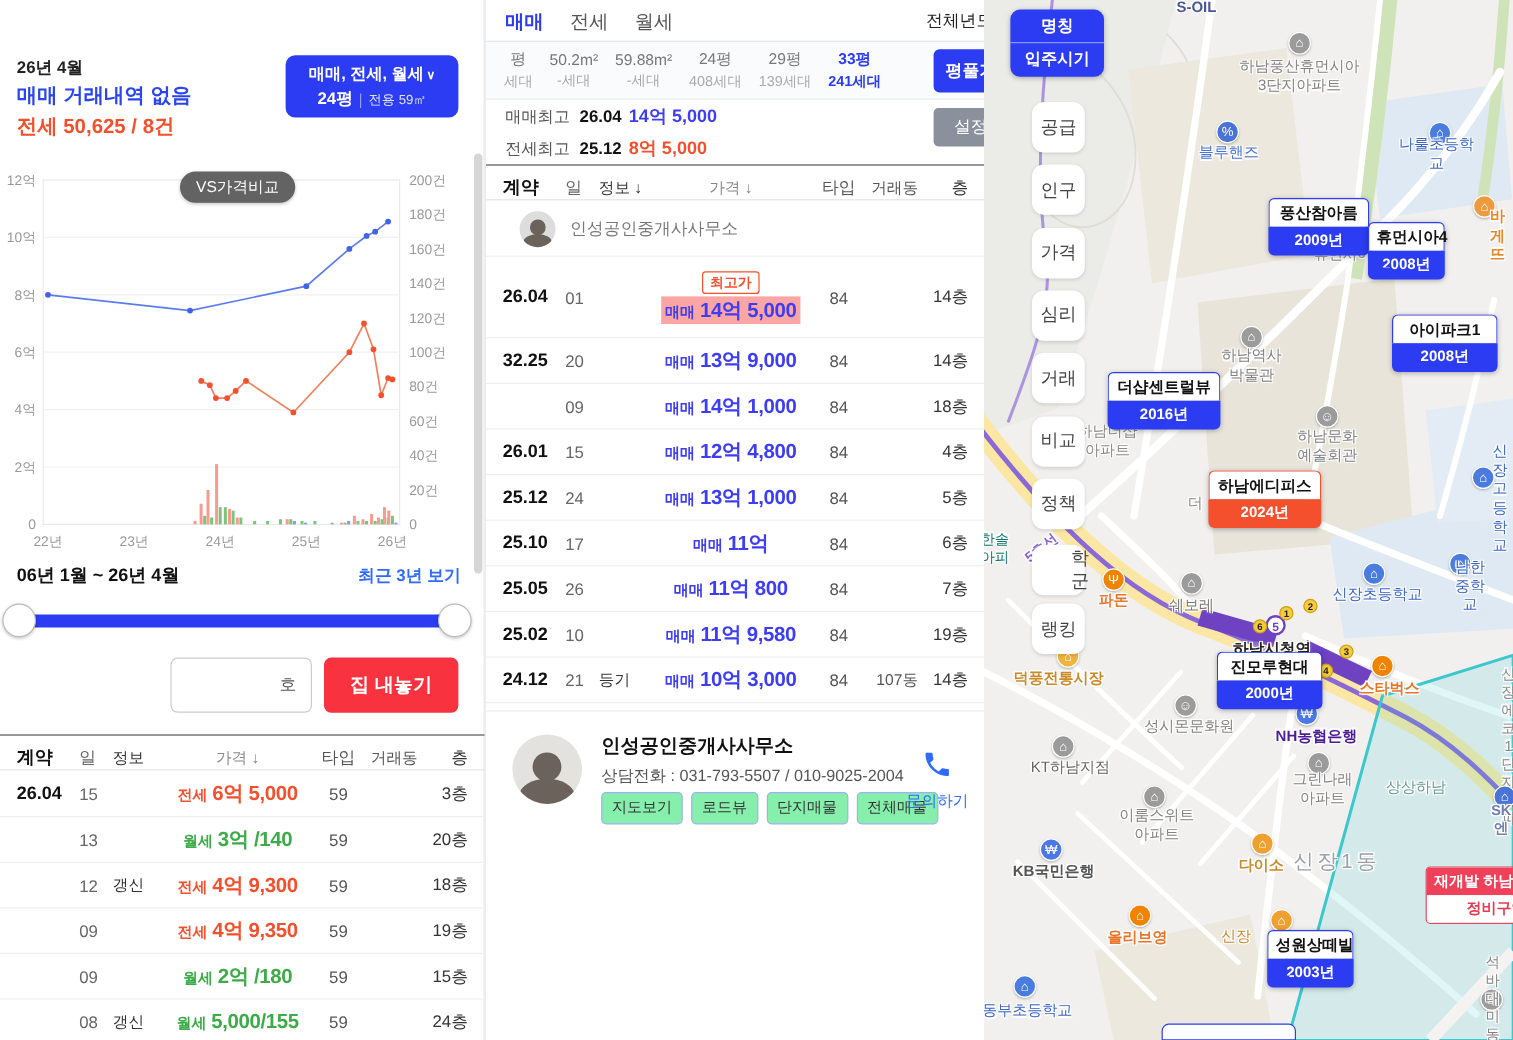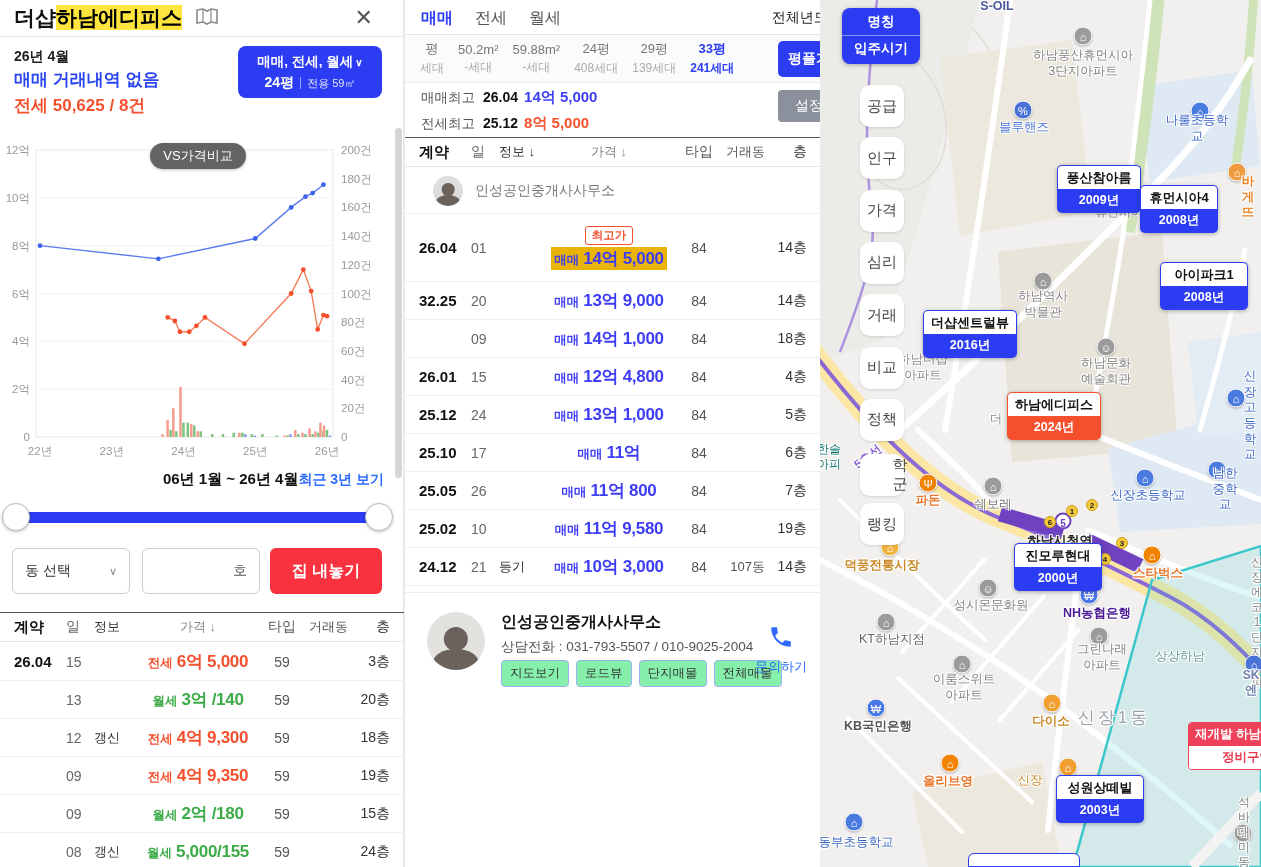--- a/index.html
+++ b/index.html
@@ -17,48 +17,48 @@
   .s-month{position:absolute;left:14px;top:48px;font-size:14px;font-weight:700;color:#222;}
   .s-sale{position:absolute;left:14px;top:68px;font-size:17px;font-weight:700;color:#2b46f0;}
   .s-jeonse{position:absolute;left:14px;top:94px;font-size:17px;font-weight:700;color:#f4502e;}
   .type-btn{position:absolute;left:238px;top:46px;width:144px;height:52px;background:#2b3cf3;border:none;border-radius:8px;color:#fff;cursor:pointer;padding:4px 8px;text-align:center;}
   .type-btn .l1{display:block;font-size:13.5px;font-weight:700;white-space:nowrap;}
   .type-btn .l1 .chev{font-size:10px;margin-left:2px;}
   .type-btn .l2{display:block;font-size:14px;font-weight:700;margin-top:3px;white-space:nowrap;}
   .type-btn .l2 .area{font-size:11px;font-weight:400;color:rgba(255,255,255,.85);border-left:1px solid rgba(255,255,255,.5);margin-left:6px;padding-left:6px;}
   .vs-pill{position:absolute;left:150px;top:143px;width:96px;height:26px;line-height:26px;background:#636363;color:#fff;font-size:13px;text-align:center;border-radius:15px;z-index:5;box-shadow:0 1px 3px rgba(0,0,0,.25);cursor:pointer;}
   #chart{position:absolute;left:0;top:140px;width:478px;height:330px;}
-  .range-row{position:absolute;left:14px;top:470px;width:370px;display:flex;justify-content:flex-end;align-items:center;}
+  .range-row{position:absolute;left:14px;top:470px;width:370px;display:flex;justify-content:space-between;align-items:center;}
   .range-row b{font-size:15px;color:#111;}
   .range-row a{font-size:14px;font-weight:700;color:#2f6bff;text-decoration:none;cursor:pointer;}
   .slider{position:absolute;left:0px;top:500px;width:395px;height:34px;}
   .slider .track{position:absolute;left:12px;right:14px;top:12px;height:11px;background:#2b3cf3;border-radius:6px;}
   .slider .handle{position:absolute;top:3px;width:28px;height:28px;background:#fff;border:1.5px solid #bdbdbd;border-radius:50%;box-shadow:0 1px 3px rgba(0,0,0,.25);cursor:grab;}
   .slider .h-left{left:2px;}
   .slider .h-right{right:2px;}
   .controls{position:absolute;left:0;top:548px;width:395px;height:46px;}
   .dong-select{position:absolute;left:12px;top:0;width:118px;height:46px;border:1px solid #ccc;border-radius:6px;display:flex;align-items:center;justify-content:space-between;padding:0 12px;font-size:14px;color:#333;cursor:pointer;background:#fff;}
   .dong-select .chev{color:#888;font-size:11px;}
   .ho-input{position:absolute;left:142px;top:0;width:118px;height:46px;border:1px solid #ccc;border-radius:6px;display:flex;align-items:center;justify-content:flex-end;padding:0 12px;font-size:14px;color:#555;background:#fff;}
   .sell-btn{position:absolute;left:270px;top:0;width:112px;height:46px;background:#f8333f;color:#fff;border:none;border-radius:6px;font-size:16px;font-weight:700;cursor:pointer;}
-  .thead{display:flex;align-items:center;height:30px;font-size:13px;color:#888;border-top:1px solid #555;border-bottom:1px solid #e4e4e4;padding:0 14px;}
+  .thead{display:flex;align-items:flex-end;height:30px;font-size:13px;color:#888;border-top:1px solid #555;border-bottom:1px solid #e4e4e4;padding:0 14px;}
   #left-thead{position:absolute;left:0;top:612px;width:404px;}
   #left-rows{position:absolute;left:0;top:643px;width:404px;}
   .trow{display:flex;align-items:center;height:38px;border-bottom:1px solid #efefef;padding:0 14px;}
   .c1{width:52px;font-size:15px;font-weight:700;color:#111;}
   .c2{width:28px;font-size:14px;color:#666;}
   .c3{width:40px;font-size:13px;color:#333;}
   .c-price{flex:1;text-align:center;white-space:nowrap;display:flex;flex-direction:column;align-items:center;justify-content:center;}
   .pline .plab{font-size:12.5px;font-weight:700;margin-right:4px;}
   .pline .pval{font-size:17px;font-weight:700;letter-spacing:-0.3px;}
   .c-red{color:#f4502e;} .c-green{color:#3cab48;} .c-blue{color:#3d3df5;}
   .c4{width:40px;text-align:center;font-size:14px;color:#555;}
   .c5{width:46px;text-align:right;font-size:13px;color:#555;}
   .c6{width:42px;text-align:right;font-size:14px;color:#333;}
-  .hl{background:#eab308;padding:0 3px;}
+  .hl{background:#fca5a5;padding:0 3px;}
   .badge-top{display:inline-block;border:1px solid #f4502e;color:#f4502e;font-size:11.5px;font-weight:700;padding:1px 6px;border-radius:3px;background:#fff;margin-bottom:2px;}
   .scroll-thumb{position:absolute;left:395px;top:128px;width:7px;height:350px;background:#d6d6d6;border-radius:4px;}
 
   
   .mid-panel{position:absolute;left:404px;top:0;width:451px;height:867px;background:#fff;border-right:1px solid #dcdcdc;border-left:1px solid #ededed;}
   .tabs{position:absolute;left:16px;top:8px;display:flex;gap:22px;}
   .tab{font-size:16px;color:#555;cursor:pointer;}
   .tab.active{color:#2b3cf3;font-weight:700;}
   .year-filter{position:absolute;right:16px;top:9px;font-size:14px;color:#222;cursor:pointer;}
   .year-filter .chev{font-size:10px;color:#555;margin-left:3px;}
@@ -113,30 +113,20 @@
   .partial-callout{position:absolute;left:148px;top:853px;width:112px;height:14px;background:#fff;border:1.5px solid #2b3cf3;border-radius:6px 6px 0 0;z-index:6;}
   .station-badge{position:absolute;transform:translate(-50%,-50%);width:17px;height:17px;background:#fff;border:2.5px solid #6f42c1;border-radius:50%;color:#6f42c1;font-size:10px;font-weight:700;text-align:center;line-height:17px;z-index:5;}
   .exit-badge{position:absolute;transform:translate(-50%,-50%);width:12px;height:12px;background:#f6ca3d;border:1px solid #c9a113;border-radius:50%;color:#222;font-size:8px;font-weight:700;text-align:center;line-height:12px;z-index:5;}
 </style>
 </head>
 <body>
 
 <div class="app">
 
   <section class="left-panel">
-    <div class="lp-header">
-      <h1 class="lp-title"><span>더샵</span><mark>하남에디피스</mark></h1>
-      <span class="book-icon">
-        <svg width="22" height="18" viewBox="0 0 22 18" fill="none" stroke="#8a8a8a" stroke-width="1.6">
-            <path d="M1 2 L7 1 L11 3 L15 1 L21 2 V15 L15 14 L11 16 L7 14 L1 15 Z"></path>
-            <path d="M7 1 V14 M15 1 V14" stroke-width="1.2"></path>
-          </svg>
-      </span>
-      <button class="close-btn">✕</button>
-    </div>
     <div class="s-month">26년 4월</div>
     <div class="s-sale">매매 거래내역 없음</div>
     <div class="s-jeonse">전세 50,625 / 8건</div>
     <button class="type-btn">
       <span class="l1"><span>매매, 전세, 월세</span><span class="chev">∨</span></span>
       <span class="l2"><b>24평</b><span class="area">전용 59㎡</span></span>
     </button>
     <div class="vs-pill">VS가격비교</div>
     <div id="chart"><svg width="395" height="330" viewBox="0 0 395 330">
           <rect x="36" y="10" width="297" height="287" fill="#ffffff" stroke="#e9e9e9" stroke-width="1"></rect>
@@ -232,24 +222,20 @@
     <div class="range-row">
       <b>06년 1월 ~ 26년 4월</b>
       <a>최근 3년 보기</a>
     </div>
     <div class="slider">
       <span class="track"></span>
       <span class="handle h-left"></span>
       <span class="handle h-right"></span>
     </div>
     <div class="controls">
-      <div class="dong-select">
-          <span>동 선택</span>
-          <span class="chev">∨</span>
-        </div>
       <div class="ho-input">
           <span>호</span>
         </div>
       <button class="sell-btn">집 내놓기</button>
     </div>
     <div class="thead" id="left-thead">
         <span class="c1">계약</span>
         <span class="c2">일</span>
         <span class="c3">정보</span>
         <span class="c-price">가격 ↓</span>
@@ -611,21 +597,21 @@
         <span class="poi-icon" style="left: 34px; top: 822px; background: rgb(74, 124, 224);">⌂</span>
         <span class="poi-label" style="left: 36px; top: 843px; color: rgb(59, 102, 196);">동부초등학교</span>
         <span class="poi-icon" style="left: 423px; top: 833px; background: rgb(155, 155, 155);">⌂</span>
         <span class="poi-label" style="left: 424px; top: 855px; color: rgb(130, 130, 130); font-size: 12px;">석바대미
 동신아파</span>
         <div class="callout" style="left: 237px; top: 165px; width: 84px; --ac: #2b3cf3;">
           <div class="co-name">풍산참아름</div>
           <div class="co-year">2009년</div>
           <span class="co-tail"></span>
         </div>
-        <div class="callout" style="left: 320px; top: 185px; width: 78px; --ac: #2b3cf3;">
+        <div class="callout" style="left: 320px; top: 185px; width: 64px; --ac: #2b3cf3;">
           <div class="co-name">휴먼시아4</div>
           <div class="co-year">2008년</div>
           <span class="co-tail"></span>
         </div>
         <div class="callout" style="left: 340px; top: 262px; width: 88px; --ac: #2b3cf3;">
           <div class="co-name">아이파크1</div>
           <div class="co-year">2008년</div>
           <span class="co-tail"></span>
         </div>
         <div class="callout" style="left: 103px; top: 310px; width: 94px; --ac: #2b3cf3;">
@@ -636,21 +622,21 @@
         <div class="callout" style="left: 187px; top: 392px; width: 94px; --ac: #f4502e;">
           <div class="co-name">하남에디피스</div>
           <div class="co-year">2024년</div>
           <span class="co-tail"></span>
         </div>
         <div class="callout" style="left: 194px; top: 543px; width: 88px; --ac: #2b3cf3;">
           <div class="co-name">진모루현대</div>
           <div class="co-year">2000년</div>
           <span class="co-tail"></span>
         </div>
-        <div class="callout" style="left: 236px; top: 775px; width: 88px; --ac: #2b3cf3;">
+        <div class="callout" style="left: 236px; top: 775px; width: 72px; --ac: #2b3cf3;">
           <div class="co-name">성원상떼빌</div>
           <div class="co-year">2003년</div>
           <span class="co-tail"></span>
         </div>
         <span class="station-badge" style="left: 243px; top: 521px;">5</span>
         <span class="exit-badge" style="left: 252px; top: 511px;">1</span>
         <span class="exit-badge" style="left: 272px; top: 505px;">2</span>
         <span class="exit-badge" style="left: 302px; top: 543px;">3</span>
         <span class="exit-badge" style="left: 285px; top: 559px;">4</span>
         <span class="exit-badge" style="left: 230px; top: 522px;">6</span>

